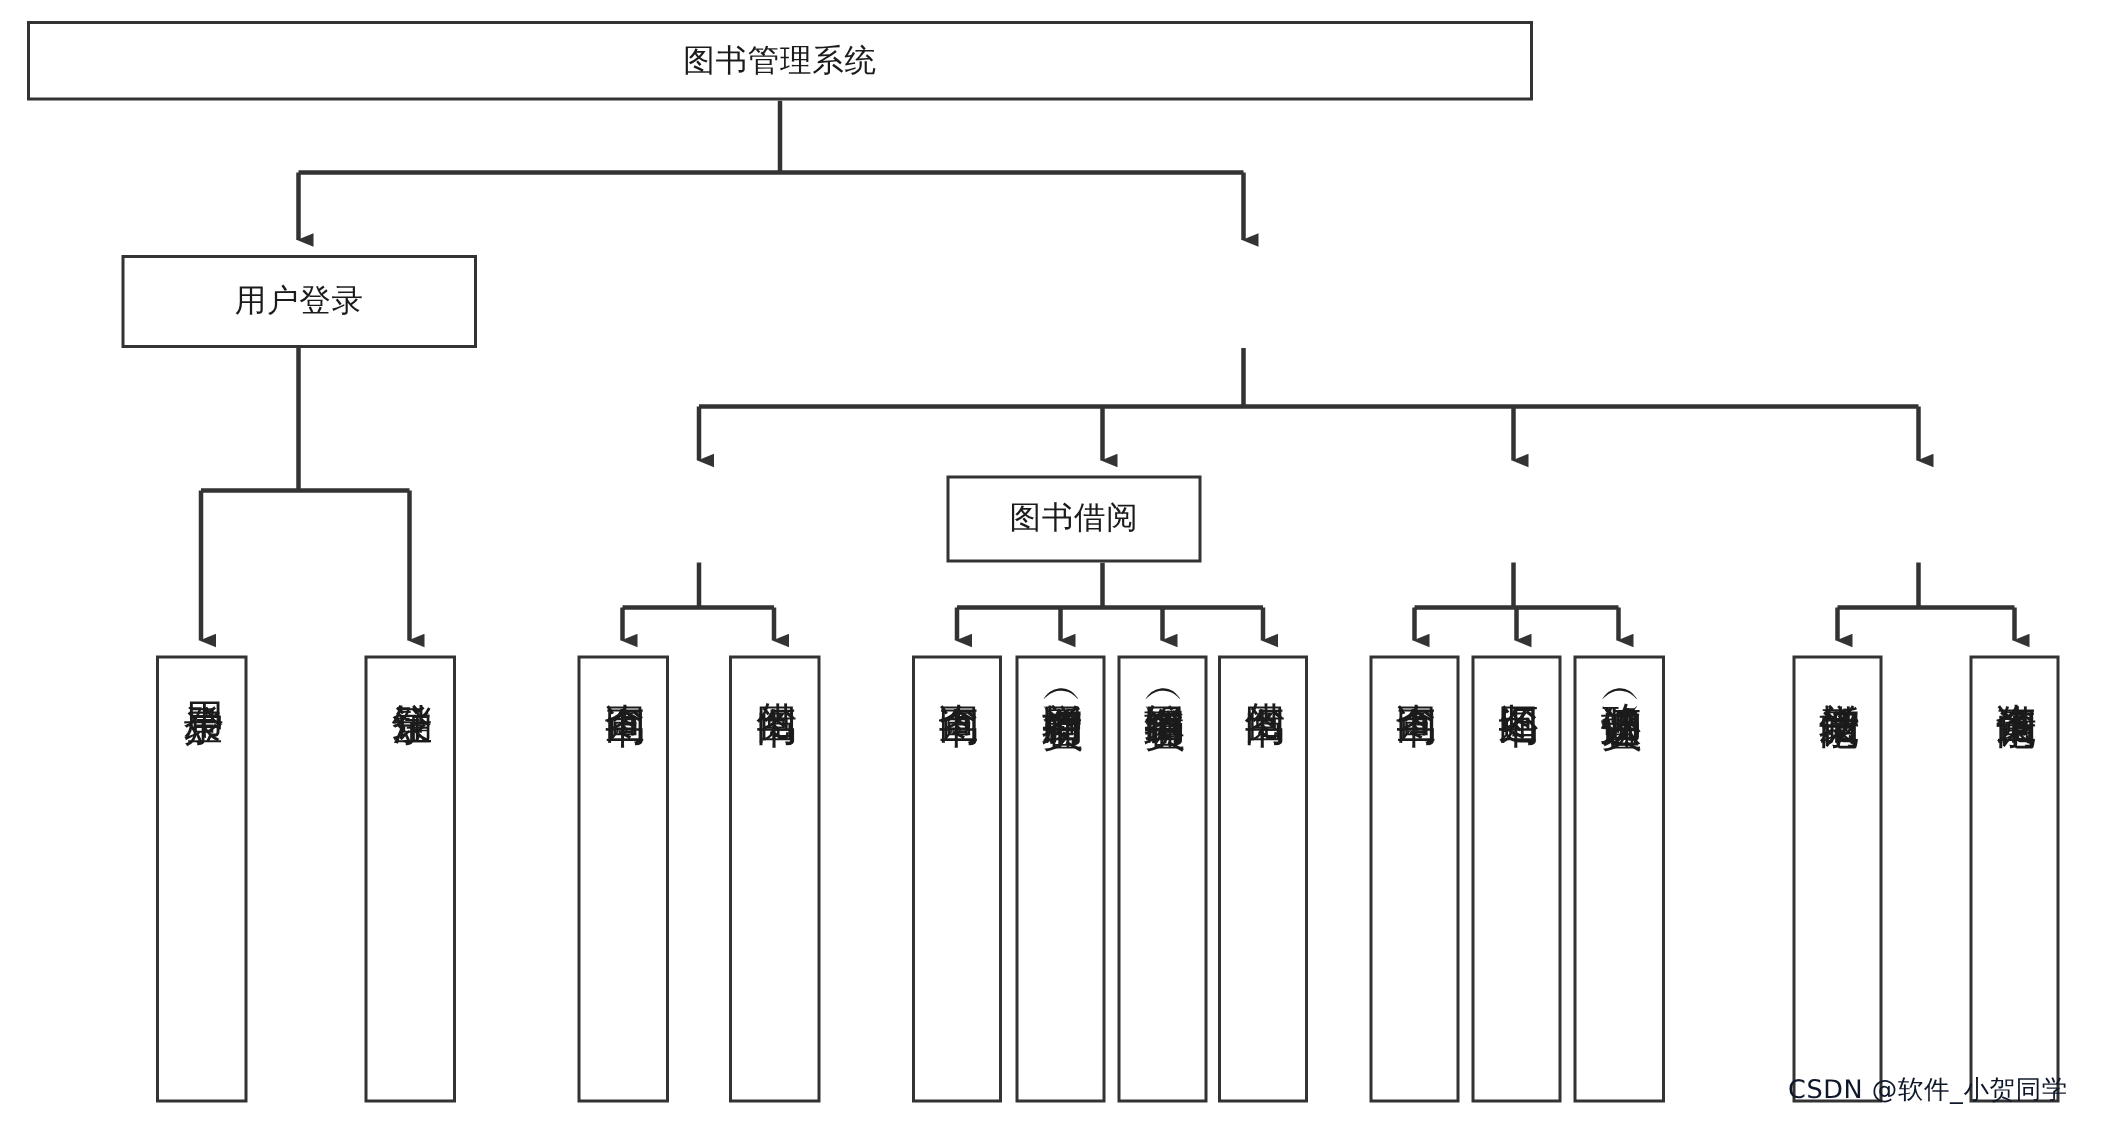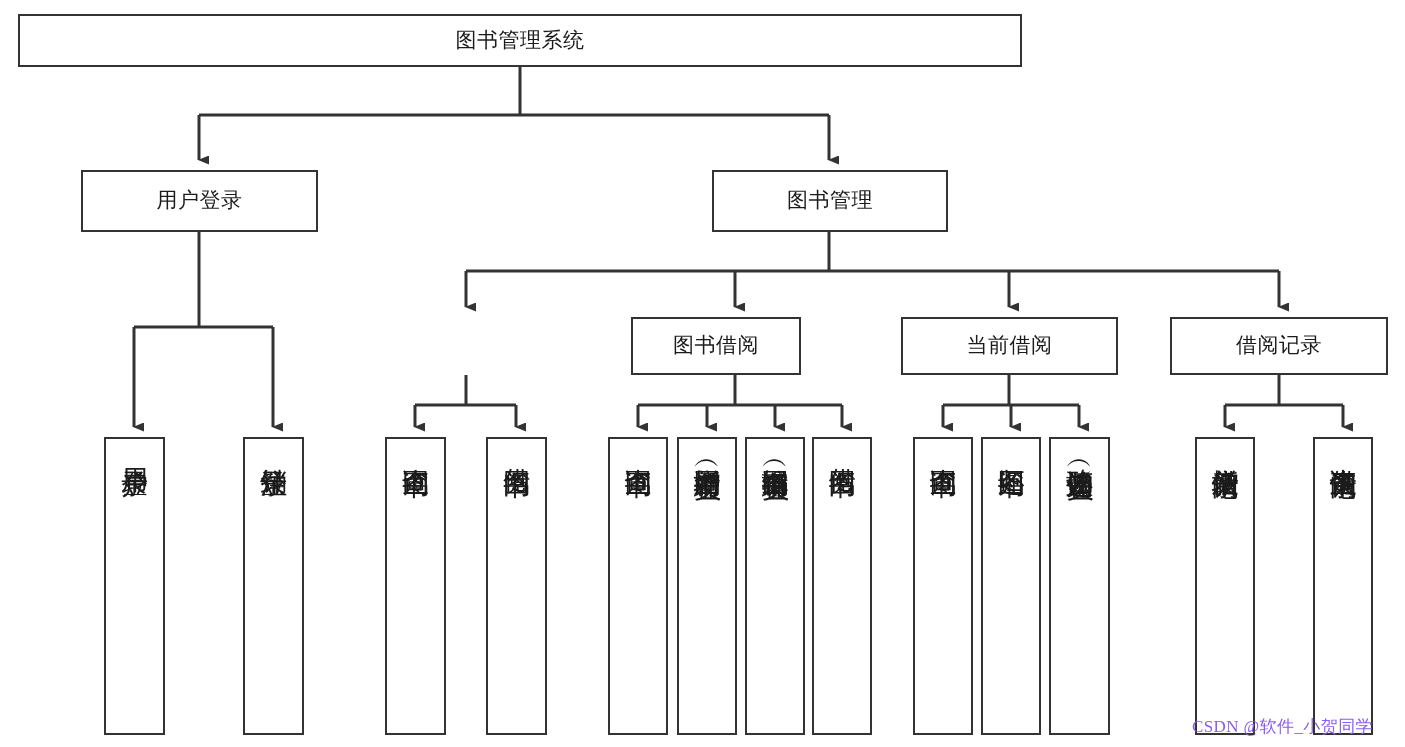--- a/index.html
+++ b/index.html
@@ -51,24 +51,23 @@
     text-orientation: upright;
     font-size: 27px;
     line-height: 1.06;
     letter-spacing: 1px;
     white-space: nowrap;
     text-align: left;
   }
   .watermark {
     position: absolute;
     font-size: 17px;
-    color: #8b5cf6;
+    color: #0f172a;
     white-space: nowrap;
     letter-spacing: 0.4px;
-    font-family: Liberation Serif, serif;
   }
 </style>
 </head>
 <body>
 
 <div id="diagram-root">
 
   <svg class="layer" viewBox="0 0 1405 747">
     <defs>
       <marker id="arrowhead" markerWidth="10" markerHeight="11" refX="4.5" refY="10" orient="auto" markerUnits="userSpaceOnUse">
@@ -121,36 +120,27 @@
   </svg>
 
   <div class="node-box" style="left:18px; top:14px; width:1004px; height:53px;">
     <span class="node-label-h">图书管理系统</span>
   </div>
 
   <div class="node-box" style="left:81px; top:170px; width:237px; height:62px;">
     <span class="node-label-h">用户登录</span>
   </div>
 
-  <div class="node-box" style="left:712px; top:170px; width:236px; height:62px;">
-    <span class="node-label-h">图书管理</span>
-  </div>
 
 
   <div class="node-box" style="left:631px; top:317px; width:170px; height:58px;">
     <span class="node-label-h">图书借阅</span>
   </div>
 
-  <div class="node-box" style="left:901px; top:317px; width:217px; height:58px;">
-    <span class="node-label-h">当前借阅</span>
-  </div>
 
-  <div class="node-box" style="left:1170px; top:317px; width:218px; height:58px;">
-    <span class="node-label-h">借阅记录</span>
-  </div>
 
   <div class="node-box vertical" style="left:104px; top:437px; width:61px; height:298px;">
     <span class="node-label-v">用户登录</span>
   </div>
   <div class="node-box vertical" style="left:243px; top:437px; width:61px; height:298px;">
     <span class="node-label-v">注销登录</span>
   </div>
 
   <div class="node-box vertical" style="left:385px; top:437px; width:61px; height:298px;">
     <span class="node-label-v">查询图书</span>

